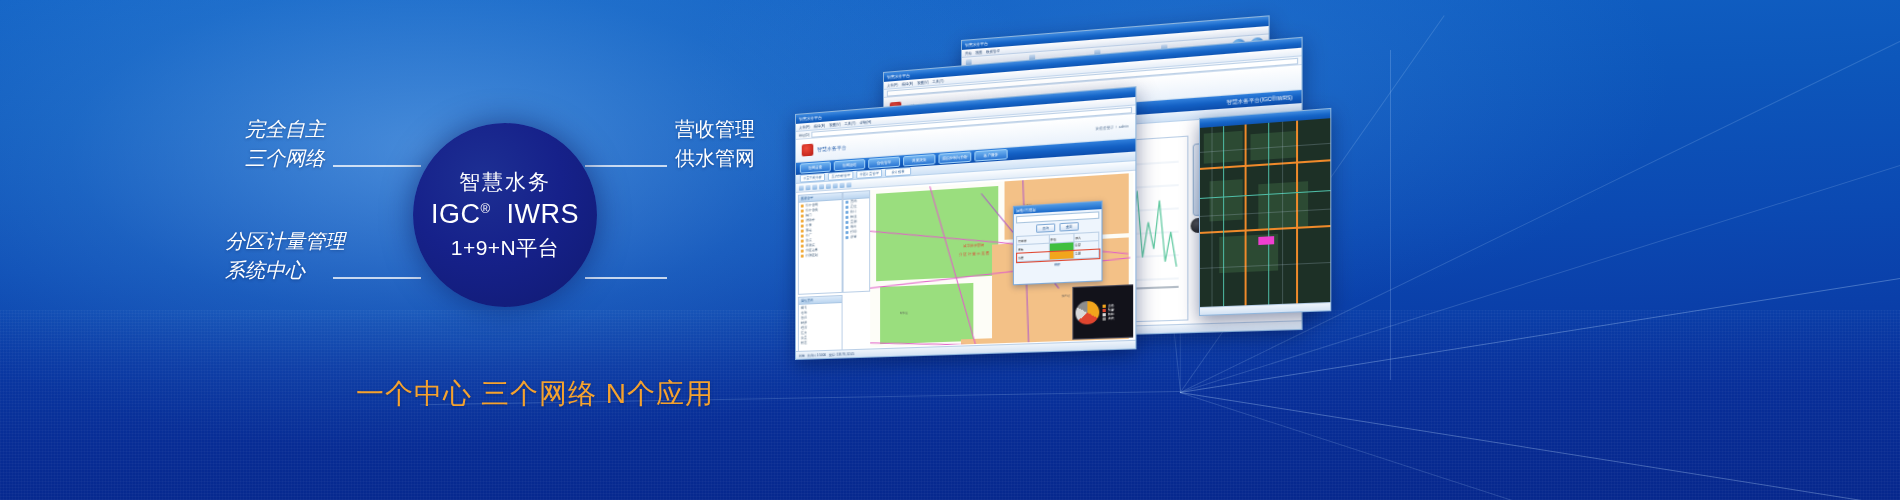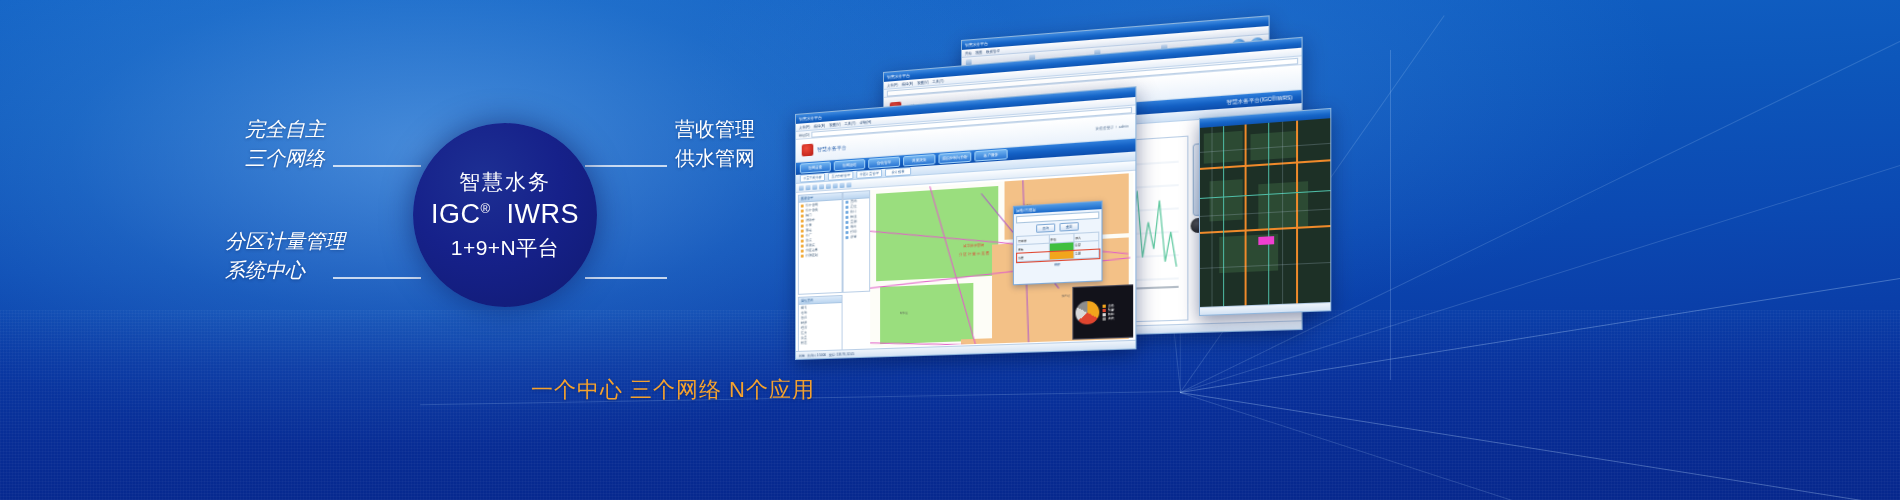--- a/index.html
+++ b/index.html
@@ -44,22 +44,22 @@
   .c-line2{font-size:27px;letter-spacing:.5px;line-height:1.35;white-space:nowrap;}
   .c-line2 sup{font-size:13px;vertical-align:super;}
   .c-line3{font-size:21px;letter-spacing:.5px;line-height:1.4;}
 
   .lbl{position:absolute;color:#fff;font-size:20px;line-height:1.45;white-space:nowrap;text-shadow:0 1px 3px rgba(0,30,90,.45);}
   .lbl.r{text-align:left;}
   .lbl.l{text-align:left;font-style:italic;}
   .connector{position:absolute;height:2px;background:rgba(255,255,255,.75);}
 
   .tagline{
-    position:absolute;left:255px;top:375px;width:560px;text-align:right;
-    color:#f5a22e;font-size:22px;letter-spacing:1px;white-space:nowrap;
+    position:absolute;left:255px;top:375px;width:560px;text-align:center;
+    color:#f5a22e;font-size:28px;letter-spacing:1px;white-space:nowrap;
     text-shadow:0 1px 3px rgba(0,25,80,.4);
   }
 
   
   .stack{position:absolute;left:795px;top:40px;width:740px;height:330px;}
   .win{
     position:absolute;background:#f2f6fb;border:1px solid #8fb6dd;
     box-shadow:0 6px 18px rgba(2,18,70,.45);overflow:hidden;
   }
   .win .tb{

